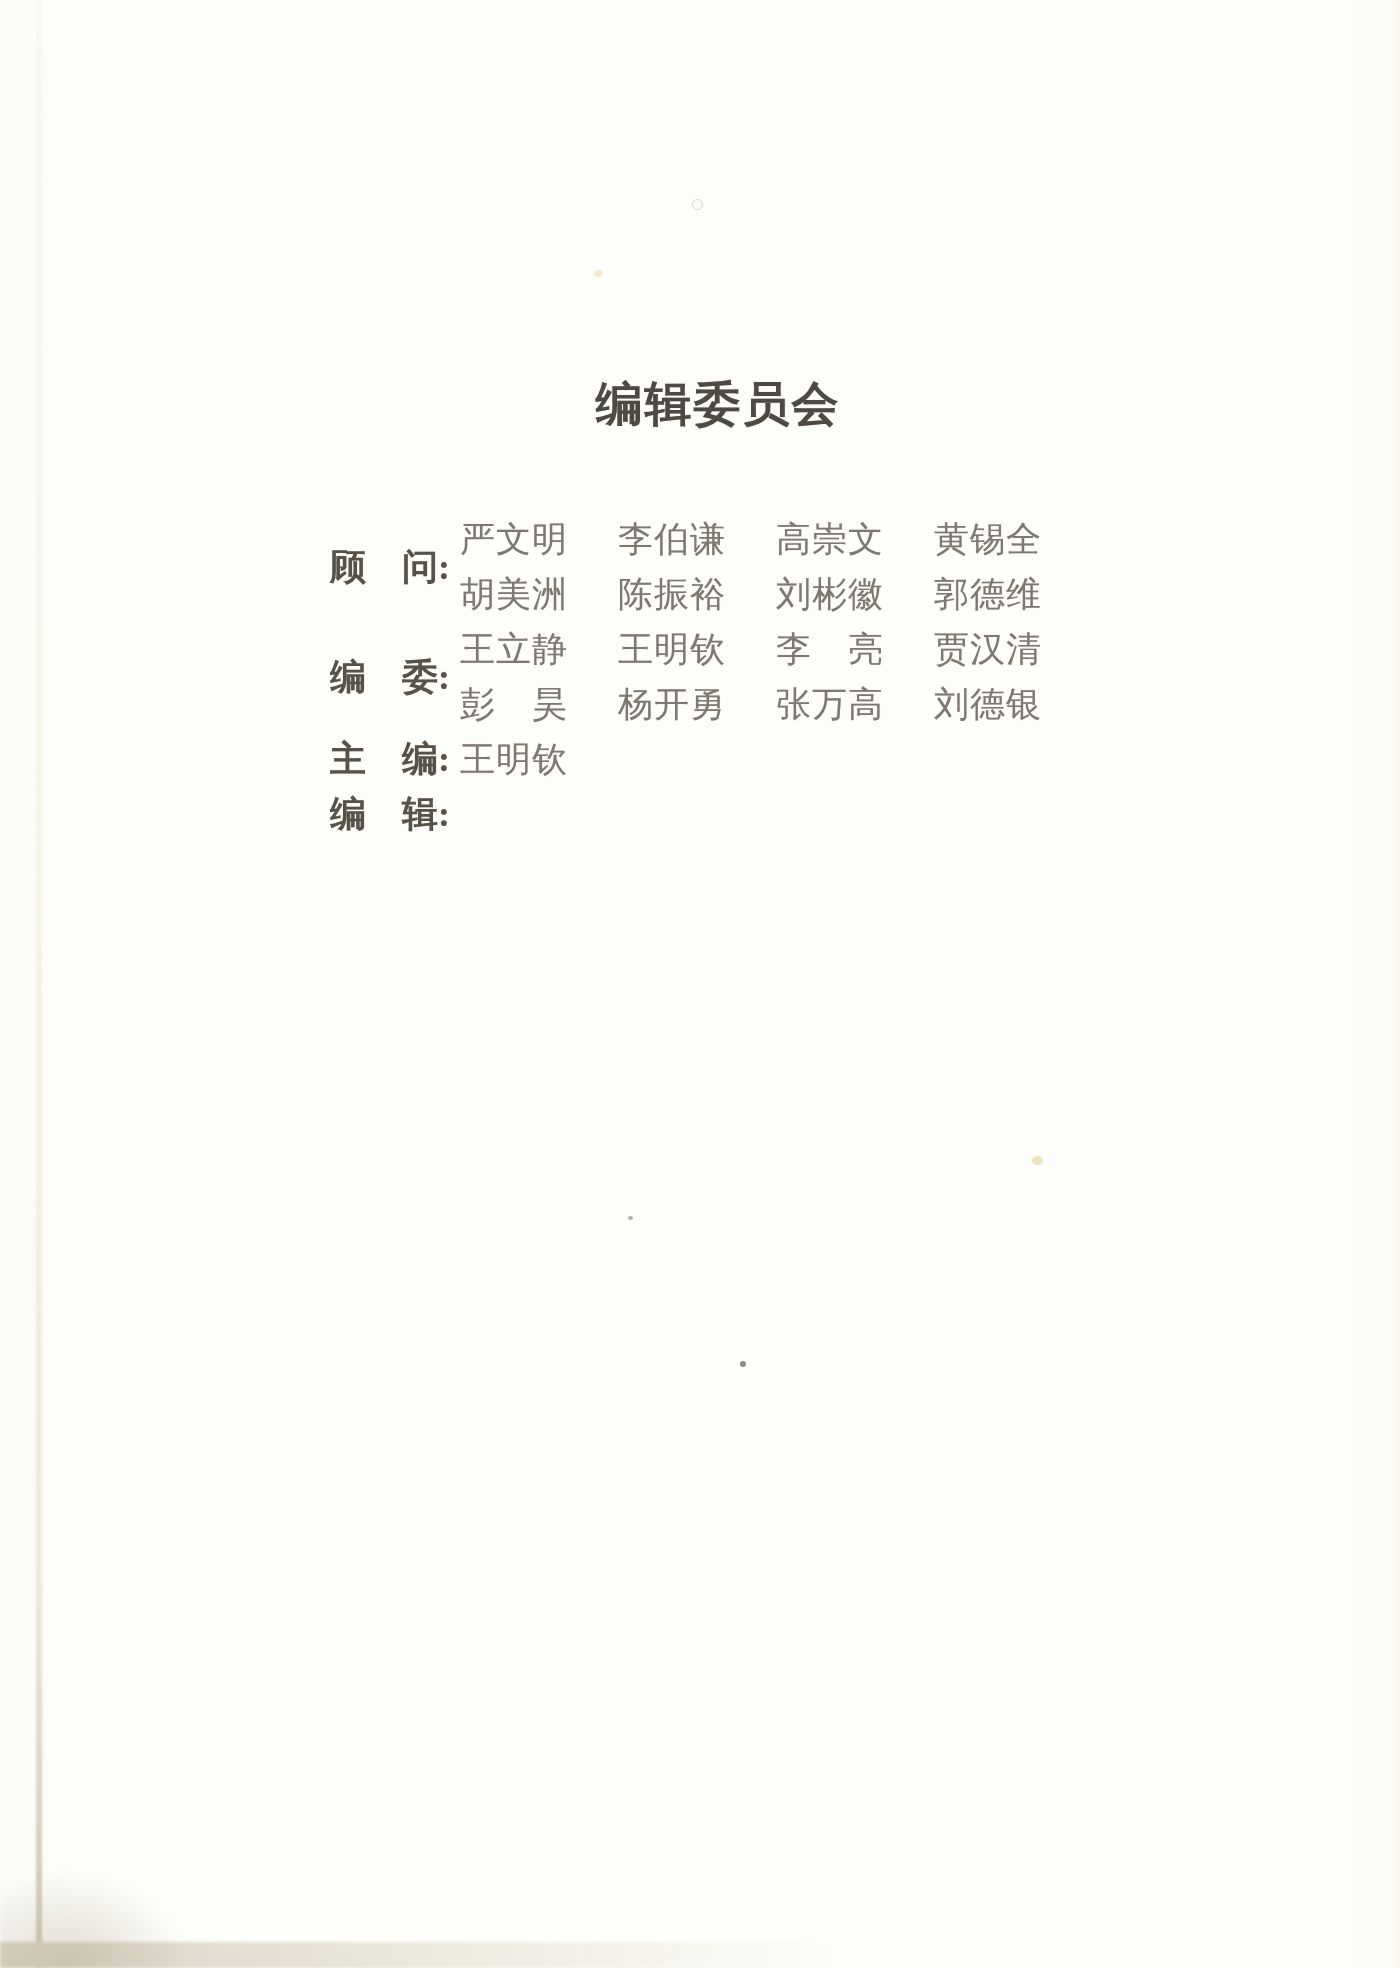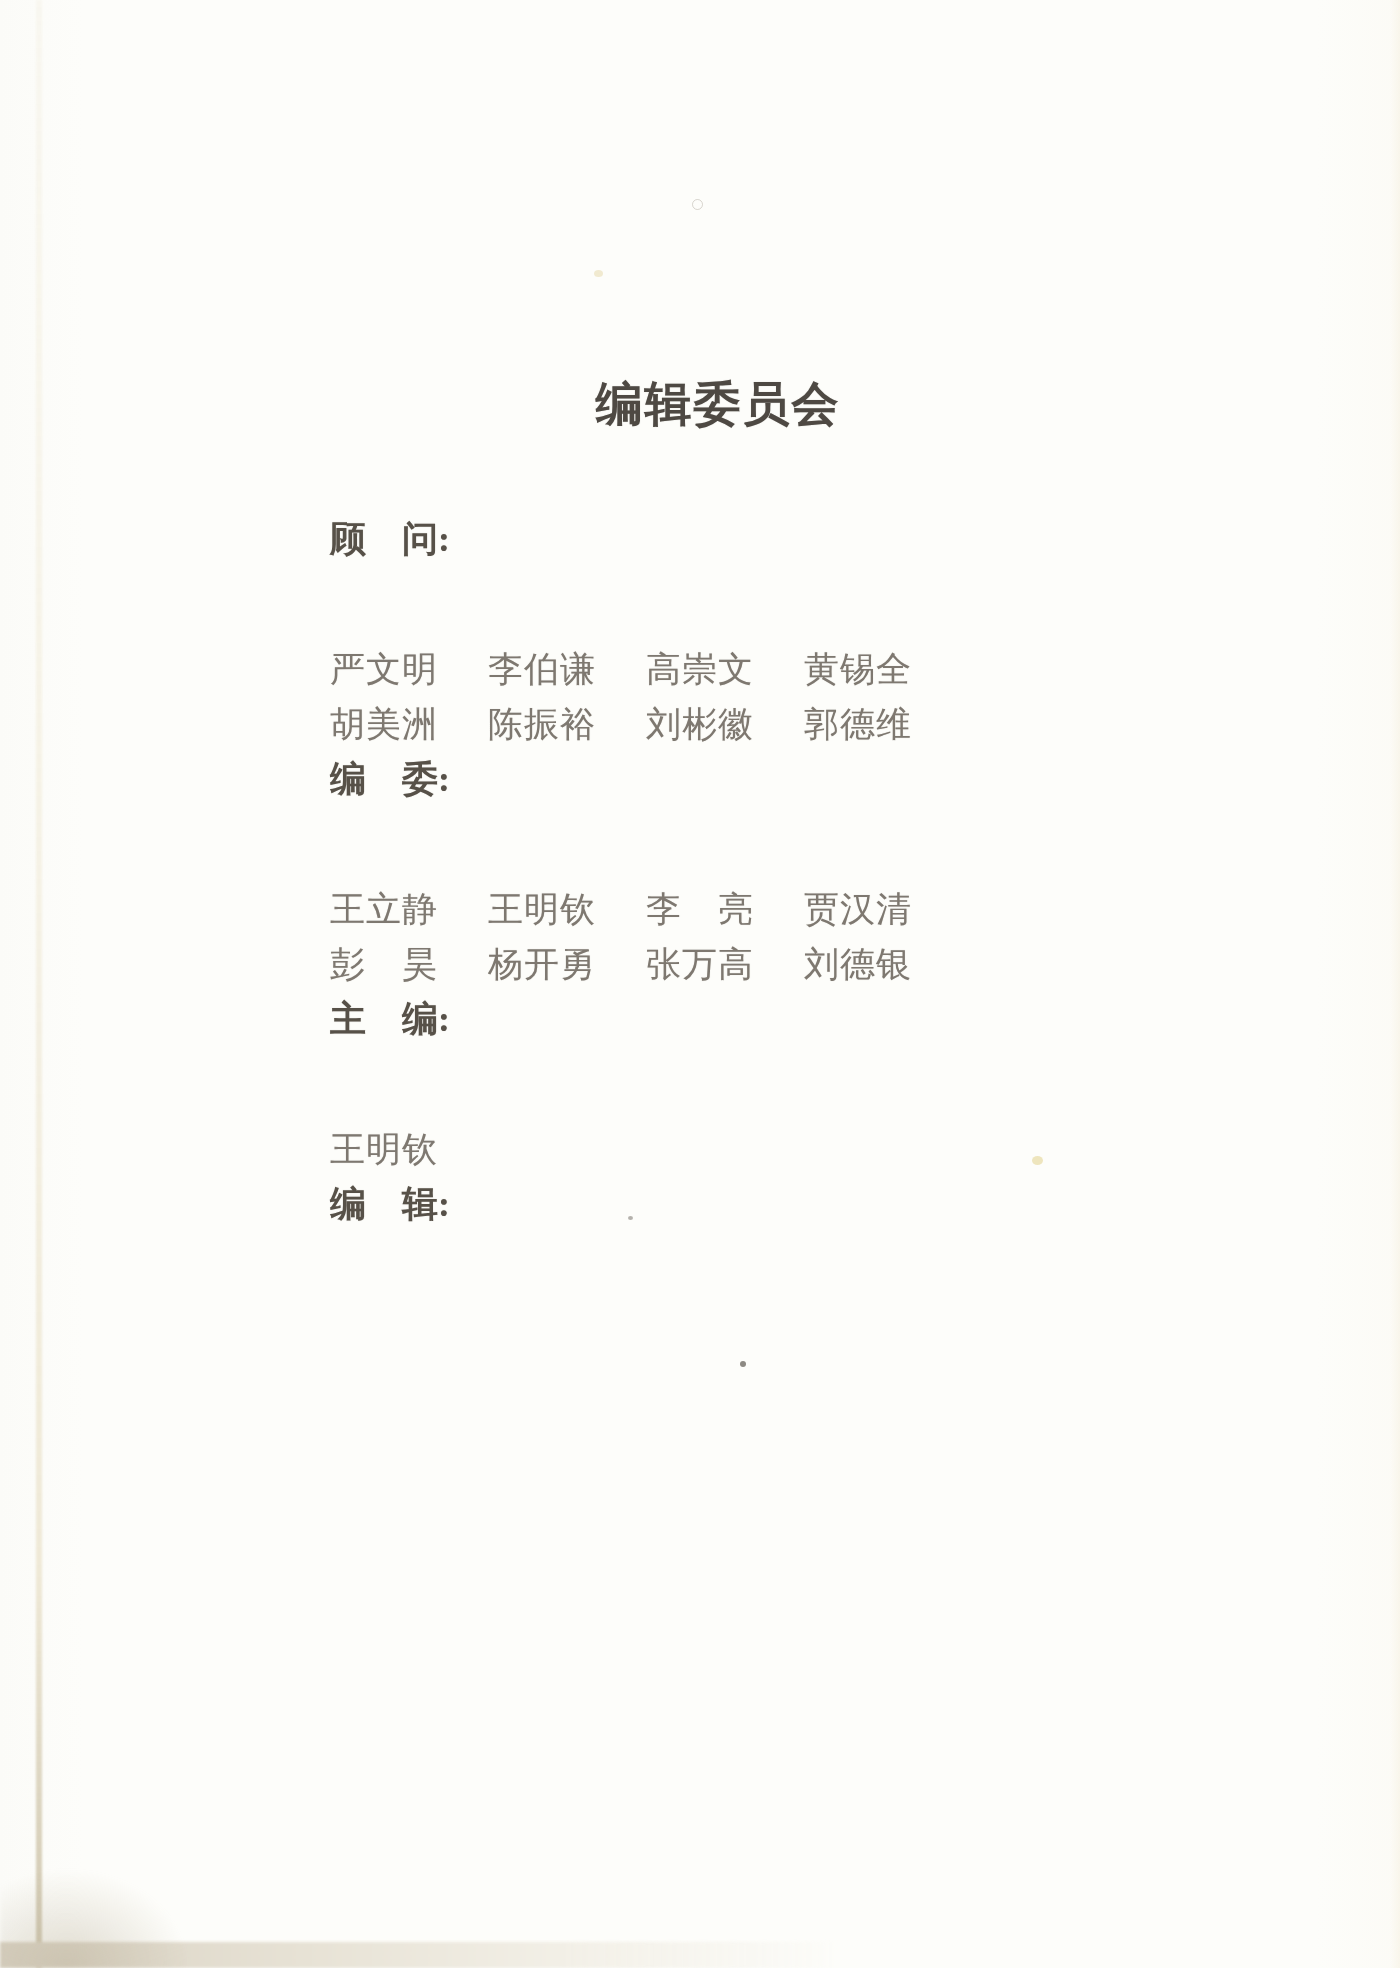--- a/index.html
+++ b/index.html
@@ -80,22 +80,21 @@
     text-shadow: 0 0 1px rgba(90,85,78,0.35);
   }
   .content {
     position: absolute;
     left: 330px;
     top: 512px;
     width: 780px;
   }
   .section {
     display: flex;
-    align-items: flex-start;
-    flex-direction: column;
+    align-items: center;
   }
   .section + .section {
   }
   .section-label {
     flex: 0 0 130px;
     font-size: 36px;
     font-weight: bold;
     line-height: 55px;
     color: #575148;
     white-space: nowrap;

